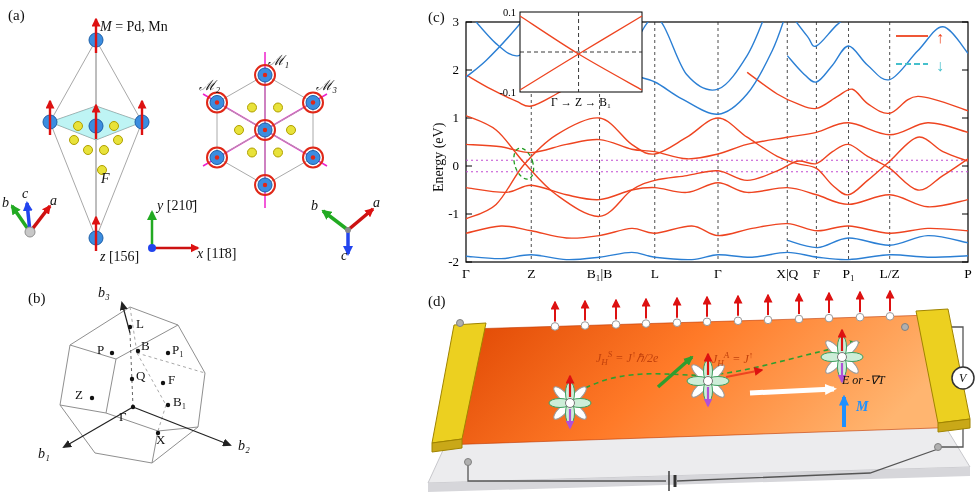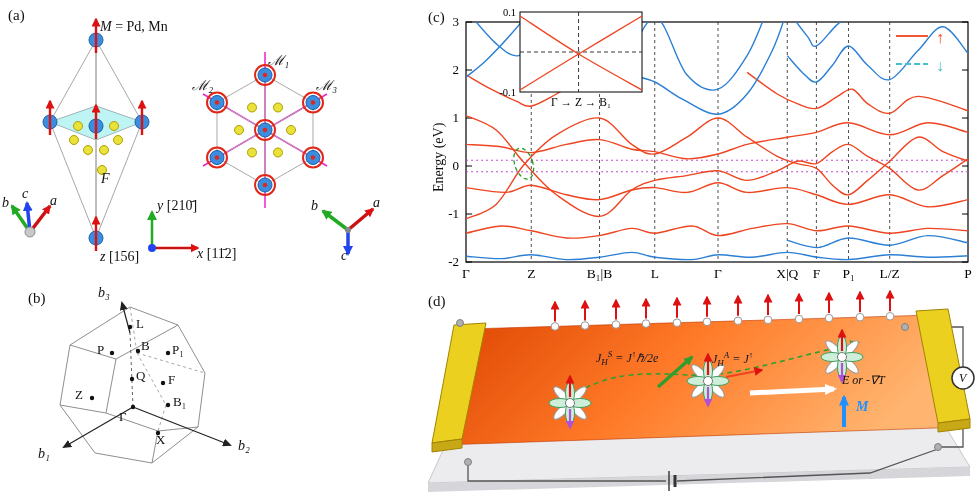--- a/index.html
+++ b/index.html
@@ -3,21 +3,21 @@
 <meta charset="utf-8">
 <style>
   *{margin:0;padding:0;box-sizing:border-box}
   html,body{width:979px;height:495px;background:#fff}
   body{font-family:"Liberation Serif",serif;color:#111}
   .fig{position:relative;width:979px;height:495px;background:#fff;overflow:hidden}
   svg.panel{position:absolute}
   .lbl{position:absolute;font-size:14px;line-height:1;white-space:nowrap;color:#111}
   .it{font-style:italic}
   .panel-letter{font-size:15px}
-  .red{color:#0f172a}
+  .red{color:#c2410c}
   .blue{color:#1e90ff;font-weight:bold}
   .pts{font-size:13px}
   .sm{font-size:12px}
   sub,sup{font-size:9px;line-height:0}
 </style>
 </head>
 <body>
 
 <div class="fig">
 
@@ -375,28 +375,28 @@
     <line x1="330" y1="108" x2="414" y2="104" stroke="#ffffff" stroke-width="5" marker-end="url(#mk-white)"></line>
 
     <line x1="424" y1="142" x2="424" y2="112" stroke="#1e90ff" stroke-width="4" marker-end="url(#mk-blue)"></line>
 
     <circle cx="543" cy="93" r="11" fill="#fff" stroke="#333" stroke-width="1.5"></circle>
   </svg>
 
   <div class="lbl panel-letter" style="left:8px;top:8px">(a)</div>
   <div class="lbl" style="left:100px;top:20px"><i>M</i><span> = Pd, Mn</span></div>
   <div class="lbl it" style="left:268px;top:54px">ℳ₁</div>
-  <div class="lbl it" style="left:192px;top:79px">ℳ₂</div>
+  <div class="lbl it" style="left:199px;top:79px">ℳ₂</div>
   <div class="lbl it" style="left:316px;top:79px">ℳ₃</div>
   <div class="lbl it" style="left:101px;top:172px">F</div>
   <div class="lbl it" style="left:2px;top:196px">b</div>
   <div class="lbl it" style="left:22px;top:187px">c</div>
   <div class="lbl it" style="left:50px;top:194px">a</div>
   <div class="lbl" style="left:157px;top:199px"><i>y</i><span> [210̄]</span></div>
-  <div class="lbl" style="left:197px;top:247px"><i>x</i><span> [11̄2]</span></div>
+  <div class="lbl" style="left:197px;top:247px"><i>x</i><span> [11̄8]</span></div>
   <div class="lbl" style="left:100px;top:250px"><i>z</i><span> [156]</span></div>
   <div class="lbl it" style="left:311px;top:199px">b</div>
   <div class="lbl it" style="left:373px;top:196px">a</div>
   <div class="lbl it" style="left:341px;top:249px">c</div>
 
   <div class="lbl panel-letter" style="left:28px;top:291px">(b)</div>
   <div class="lbl it" style="left:98px;top:286px">b₃</div>
   <div class="lbl pts" style="left:136px;top:317px">L</div>
   <div class="lbl pts" style="left:97px;top:343px">P</div>
   <div class="lbl pts" style="left:141px;top:339px">B</div>

